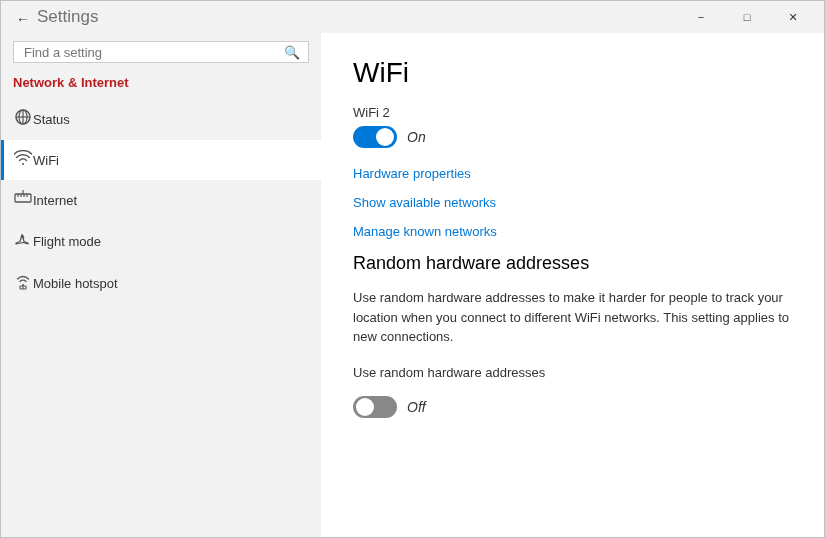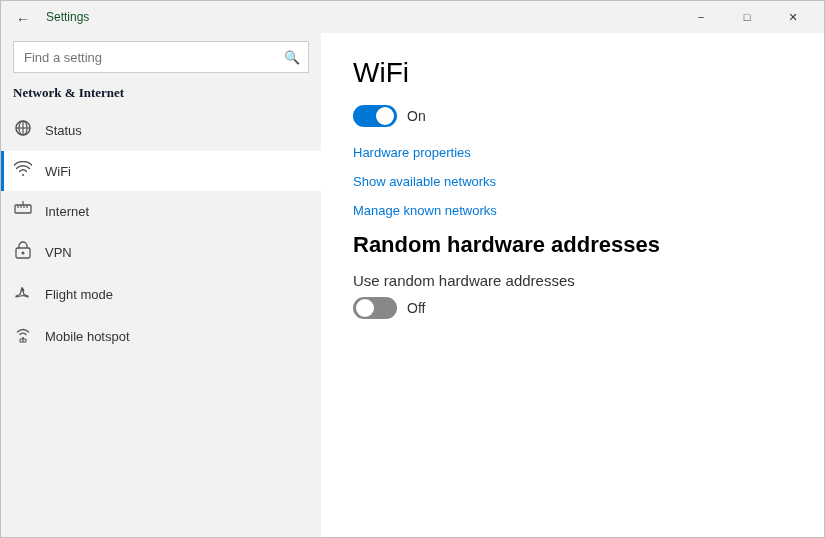--- a/index.html
+++ b/index.html
@@ -31,23 +31,23 @@
       height: 28px;
       display: flex;
       align-items: center;
       justify-content: center;
       cursor: pointer;
       font-size: 14px;
       color: #333;
     }
     .titlebar-title {
       flex: 1;
-      font-size: 12px;
-      color: #14532d;
-      margin-left: 9px;
+      font-size: 17px;
+      color: #737373;
+      margin-left: 0;
     }
     .titlebar-controls {
       display: flex;
       gap: 0;
     }
     .titlebar-btn {
       width: 46px;
       height: 32px;
       display: flex;
       align-items: center;
@@ -69,51 +69,50 @@
       display: flex;
       flex-direction: column;
       padding: 0;
     }
     .search-box {
       margin: 8px 12px 12px 12px;
       position: relative;
     }
     .search-box input {
       width: 100%;
-      height: 32px;
+      height: 22px;
       border: 1px solid #ccc;
       background: #fff;
       padding: 0 30px 0 10px;
       font-size: 13px;
       outline: none;
       color: #8b5cf6;
     }
     .search-box .search-icon {
       position: absolute;
       right: 8px;
       top: 50%;
       transform: translateY(-50%);
       color: #666;
       font-size: 13px;
     }
     .sidebar-section-title {
       font-size: 13px;
       font-weight: 600;
-      color: #0f172a;
+      color: #b91c1c;
       padding: 0 12px 8px 12px;
-      font-family: Liberation Serif, serif;
     }
     .nav-item {
       display: flex;
       align-items: center;
       padding: 10px 12px;
       cursor: pointer;
       font-size: 13px;
       color: #333;
-      gap: 12px;
+      gap: 0;
       position: relative;
     }
     .nav-item.active {
       background: #fff;
     }
     .nav-item.active::before {
       content: '';
       position: absolute;
       left: 0;
       top: 0;
@@ -167,47 +166,48 @@
       border-radius: 50%;
       position: absolute;
       top: 2px;
       transition: left 0.2s;
     }
     .toggle.on .toggle-thumb { left: 23px; }
     .toggle.off .toggle-thumb { left: 3px; }
     .toggle-label {
       font-size: 14px;
       color: #333;
+      font-style: italic;
     }
     .link {
       color: #0078d7;
       font-size: 13px;
       cursor: pointer;
       text-decoration: none;
       display: block;
       margin-bottom: 14px;
     }
     .section-title {
-      font-size: 22px;
-      font-weight: 700;
+      font-size: 18px;
+      font-weight: 400;
       color: #000;
       margin-top: 10px;
       margin-bottom: 14px;
     }
     .section-desc {
       font-size: 13px;
       color: #333;
       line-height: 1.5;
       margin-bottom: 18px;
       max-width: 440px;
     }
     .random-label {
-      font-size: 15px;
-      color: #333;
-      margin-bottom: 8px;
+      font-size: 13px;
+      color: #333;
+      margin-bottom: 16px;
     }
   </style>
 </head>
 <body>
 
 <div class="window">
 
   <div class="titlebar">
     <div class="titlebar-back">←</div>
     <div class="titlebar-title">Settings</div>
@@ -259,30 +259,20 @@
             <line x1="7" y1="4" x2="7" y2="7" stroke="#555" stroke-width="1.2"></line>
             <line x1="10" y1="4" x2="10" y2="7" stroke="#555" stroke-width="1.2"></line>
             <line x1="13" y1="4" x2="13" y2="7" stroke="#555" stroke-width="1.2"></line>
             <line x1="9" y1="0" x2="9" y2="4" stroke="#555" stroke-width="1.2"></line>
           </svg>
         </span>
         <span>Internet</span>
       </div>
 
 
-      <div class="nav-item">
-        <span class="nav-icon">
-          <svg width="16" height="18" viewBox="0 0 16 18" fill="none">
-            <rect x="1" y="7" width="14" height="10" rx="1.5" stroke="#555" stroke-width="1.3" fill="none"></rect>
-            <path d="M4 7V5a4 4 0 0 1 8 0v2" stroke="#555" stroke-width="1.3" fill="none"></path>
-            <circle cx="8" cy="12" r="1.5" fill="#555"></circle>
-          </svg>
-        </span>
-        <span>VPN</span>
-      </div>
 
       <div class="nav-item">
         <span class="nav-icon">
           <svg width="18" height="18" viewBox="0 0 18 18" fill="none">
             <path d="M2 13l4-1.5 2-7 2 7 4 1.5v1L9 12.5 2 14v-1z" stroke="#555" stroke-width="1.2" fill="none" stroke-linejoin="round"></path>
             <path d="M9 4.5l1.5 3.5-1.5.5-1.5-.5z" fill="#555"></path>
           </svg>
         </span>
         <span>Flight mode</span>
       </div>
@@ -297,33 +287,35 @@
             <line x1="9" y1="14" x2="9" y2="17" stroke="#555" stroke-width="1.1"></line>
           </svg>
         </span>
         <span>Mobile hotspot</span>
       </div>
     </div>
 
     <div class="main">
       <h1 class="main-title">WiFi</h1>
 
+      <div class="wifi-adapter-label">WiFi 2</div>
 
       <div class="toggle-row">
         <div class="toggle on">
           <div class="toggle-thumb"></div>
         </div>
         <span class="toggle-label">On</span>
       </div>
 
       <a class="link">Hardware properties</a>
       <a class="link">Show available networks</a>
       <a class="link">Manage known networks</a>
 
       <h2 class="section-title">Random hardware addresses</h2>
+      <p class="section-desc">Use random hardware addresses to make it harder for people to track your location when you connect to different WiFi networks. This setting applies to new connections.</p>
 
       <div class="random-label">Use random hardware addresses</div>
       <div class="toggle-row">
         <div class="toggle off">
           <div class="toggle-thumb"></div>
         </div>
         <span class="toggle-label">Off</span>
       </div>
     </div>
   </div>

